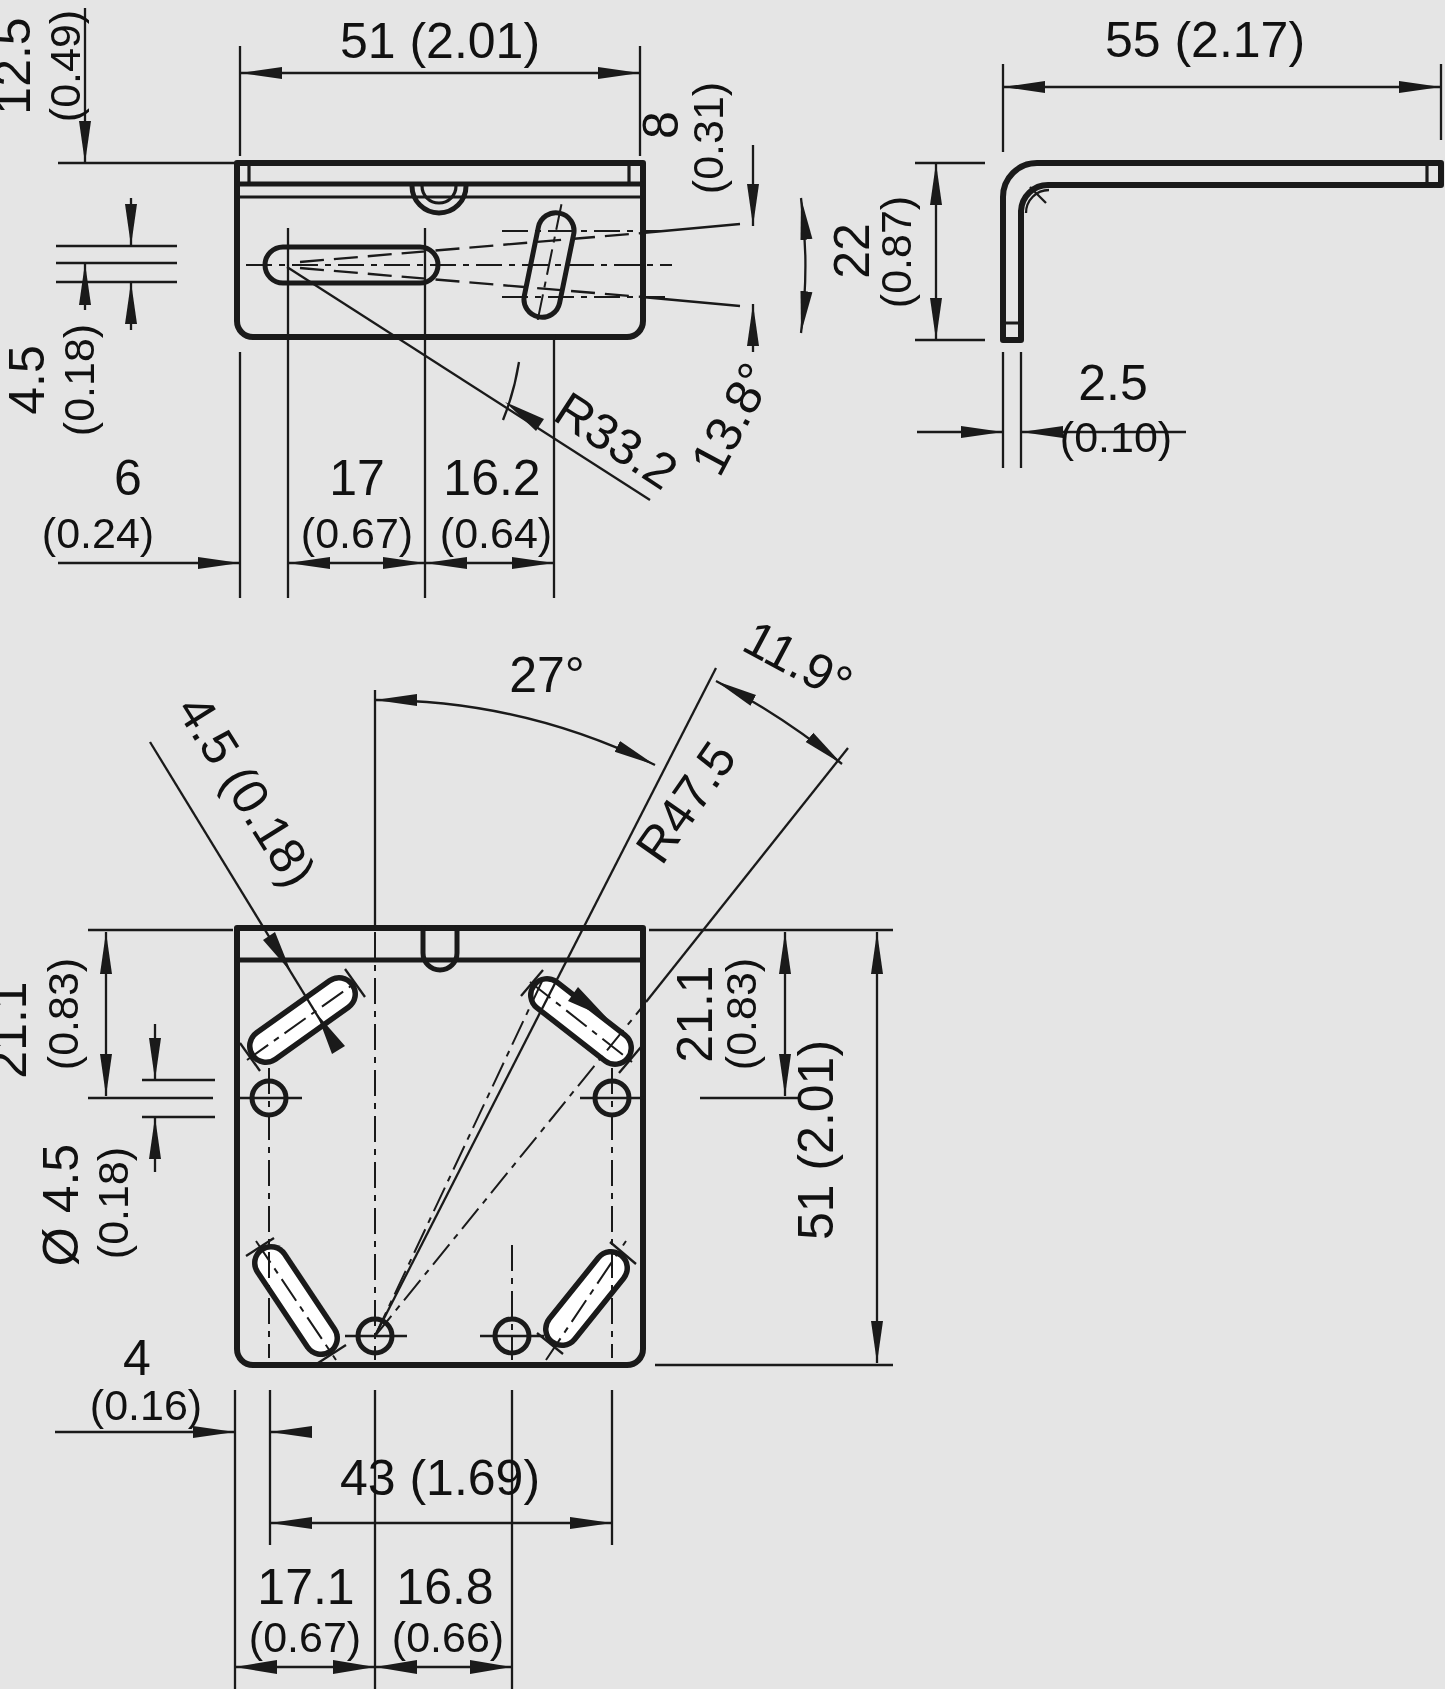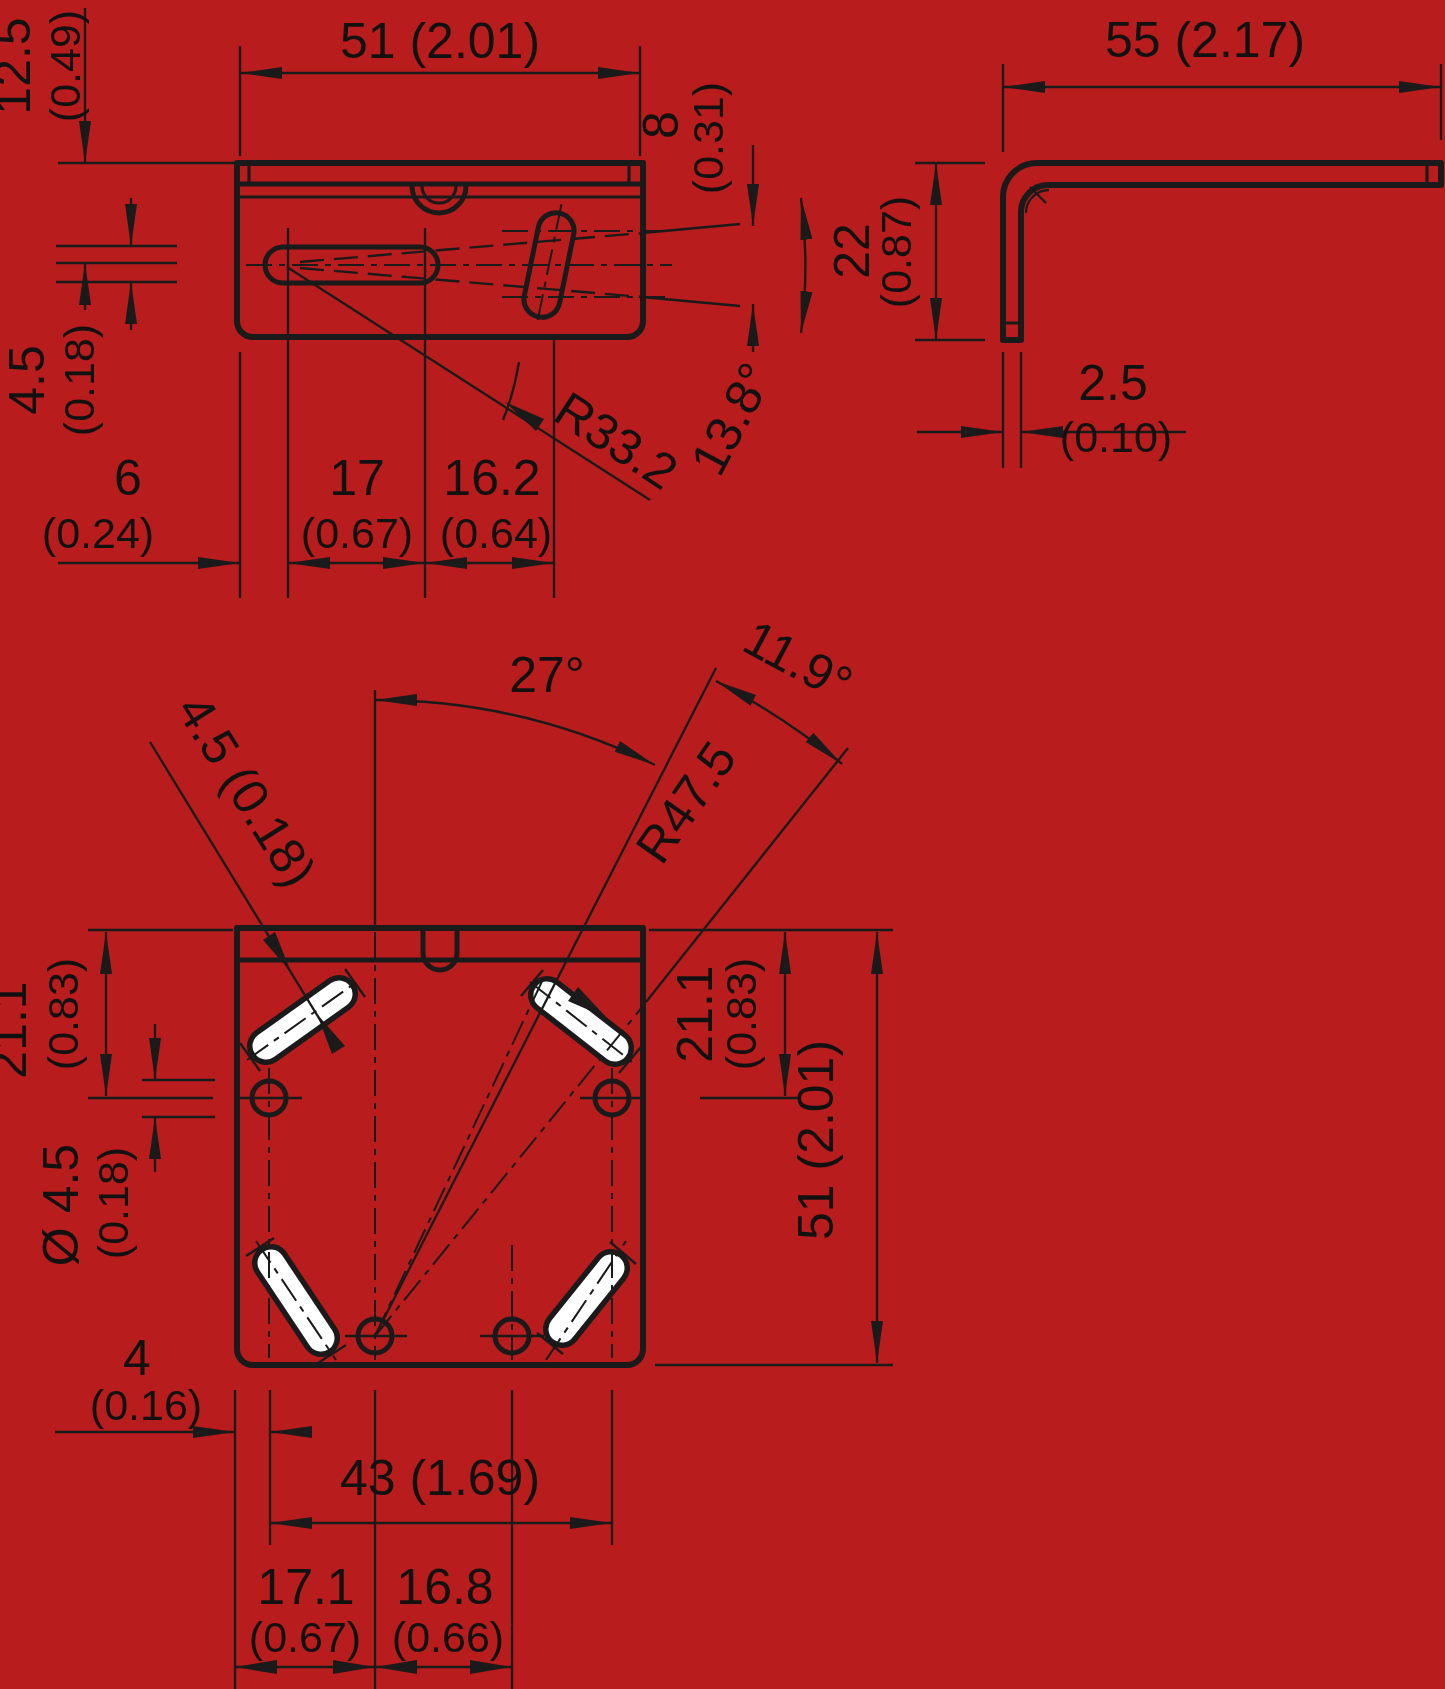--- a/index.html
+++ b/index.html
@@ -1,16 +1,16 @@
 <!DOCTYPE html>
 <html><head>
 <meta charset="utf-8">
 <style>
   html,body{margin:0;padding:0;background:#fff;}
-  .stage{width:1445px;height:1689px;position:relative;background:#b91c1c;}
+  .stage{width:1445px;height:1689px;position:relative;background:#e5e5e5;}
   svg{display:block;}
   .ol   {stroke:#1a1a1a;stroke-width:6;fill:none;stroke-linecap:round;stroke-linejoin:round;}
   .ol5  {stroke:#1a1a1a;stroke-width:5;fill:none;stroke-linecap:round;}
   .med  {stroke:#1a1a1a;stroke-width:3.2;fill:none;stroke-linecap:round;}
   .thin {stroke:#1a1a1a;stroke-width:2.3;fill:none;stroke-linecap:butt;}
   .cl   {stroke:#1a1a1a;stroke-width:2;fill:none;stroke-dasharray:26 7 6 7;}
   .dash {stroke:#1a1a1a;stroke-width:2.3;fill:none;stroke-dasharray:24 10;}
   .slotB{stroke:#1a1a1a;stroke-width:38;fill:none;stroke-linecap:round;}
   .slotW{stroke:#ffffff;stroke-width:27;fill:none;stroke-linecap:round;}
   .arr  {fill:#1a1a1a;stroke:none;}

